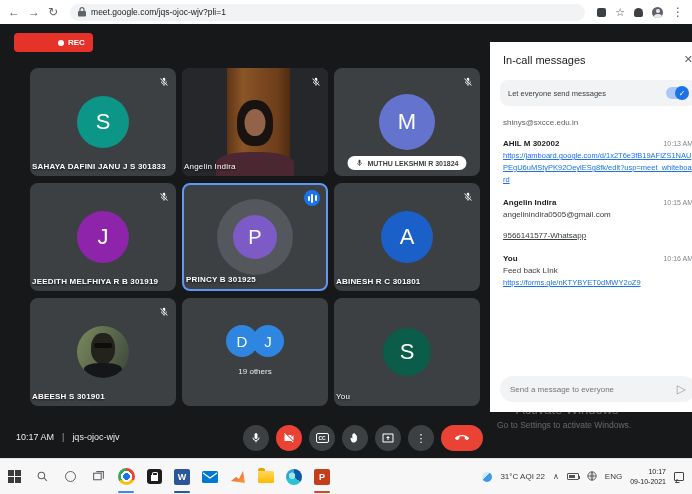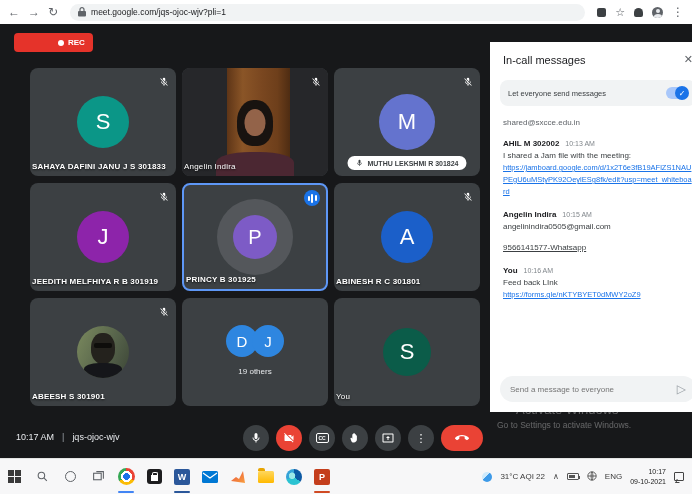--- a/index.html
+++ b/index.html
@@ -96,21 +96,21 @@
   .p-close { color:#5f6368; font-size:11px; }
   .toggle-row { margin:6px 10px 0; background:#f1f3f4; border-radius:8px; padding:7px 8px;
     display:flex; align-items:center; justify-content:space-between;gap:36px; }
   .toggle-label { font-size:7.5px; color:#3c4043; }
   .switch { width:22px; height:12px; border-radius:6px; background:#a8c7fa; position:relative; flex:none; }
   .knob { position:absolute; right:-1px; top:-1px; width:14px; height:14px; border-radius:50%;
     display:flex; align-items:center; justify-content:center; color:#fff; font-size:8px; }
   .intro { margin:12px 13px 0; color:#5f6368; font-size:8px; }
   .msgs { margin:12px 13px 0; }
   .msg { margin-bottom:12px; }
-  .msg-h { display:flex; gap:6px; align-items:baseline; margin-bottom:2px; }
+  .msg-h { display:flex; gap:6px; align-items:baseline; margin-bottom:2px;justify-content:space-between; }
   .sender { font-weight:bold; font-size:8px; color:#202124; }
   .mtime2 { font-size:7px; color:#80868b; }
   .mline { font-size:8px; color:#3c4043; line-height:1.5; }
   .mline2 { margin-top:9px;text-decoration:underline; }
   .mlink { font-size:7.5px; color:#1a73e8; text-decoration:underline; word-break:break-all;
     line-height:1.6; display:block; }
   .p-input { position:absolute; left:10px; right:10px; bottom:10px; height:26px; background:#f1f3f4;
     border-radius:13px; display:flex; align-items:center; padding:0 10px; gap:6px; }
   .p-input input { border:0; background:transparent; outline:0; flex:1; font-size:8px; color:#3c4043;
     font-family:inherit; }
@@ -337,28 +337,27 @@
     <div class="p-head">
       <span class="p-title">In-call messages</span>
       <span class="p-close">✕</span>
     </div>
     <div class="toggle-row">
       <span class="toggle-label">Let everyone send messages</span>
       <span class="switch">
         <span class="knob" style="background: rgb(26, 115, 232);">✓</span>
       </span>
     </div>
-    <div class="intro">shared@sxcce.edu.in</div>
+    <div class="intro">shinys@sxcce.edu.in</div>
     <div class="msgs">
       <div class="msg">
         <div class="msg-h">
           <span class="sender">AHIL M 302002</span>
           <span class="mtime2">10:13 AM</span>
         </div>
-        <div class="mline">I shared a Jam file with the meeting:</div>
         <a class="mlink">https://jamboard.google.com/d/1x2T6e3fB19AFlZS1NAUPEgU6uMStyPK92OeylESg8fk/edit?usp=meet_whiteboard</a>
       </div>
       <div class="msg">
         <div class="msg-h">
           <span class="sender">Angelin Indira</span>
           <span class="mtime2">10:15 AM</span>
         </div>
         <div class="mline">angelinindira0505@gmail.com</div>
         <div class="mline mline2">9566141577-Whatsapp</div>
       </div>

